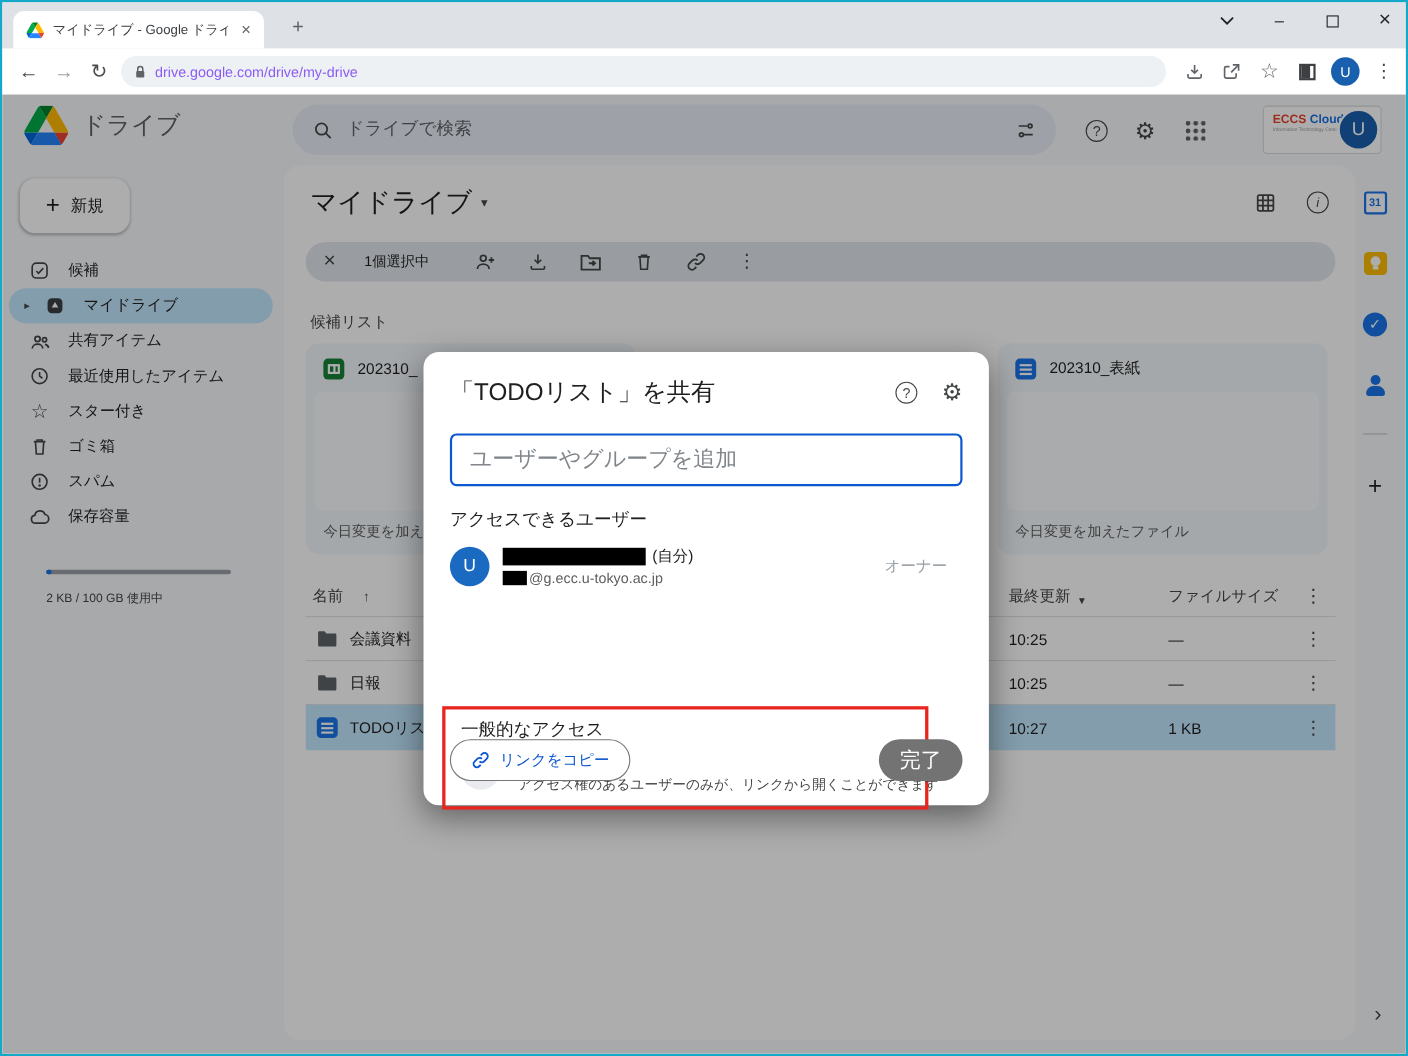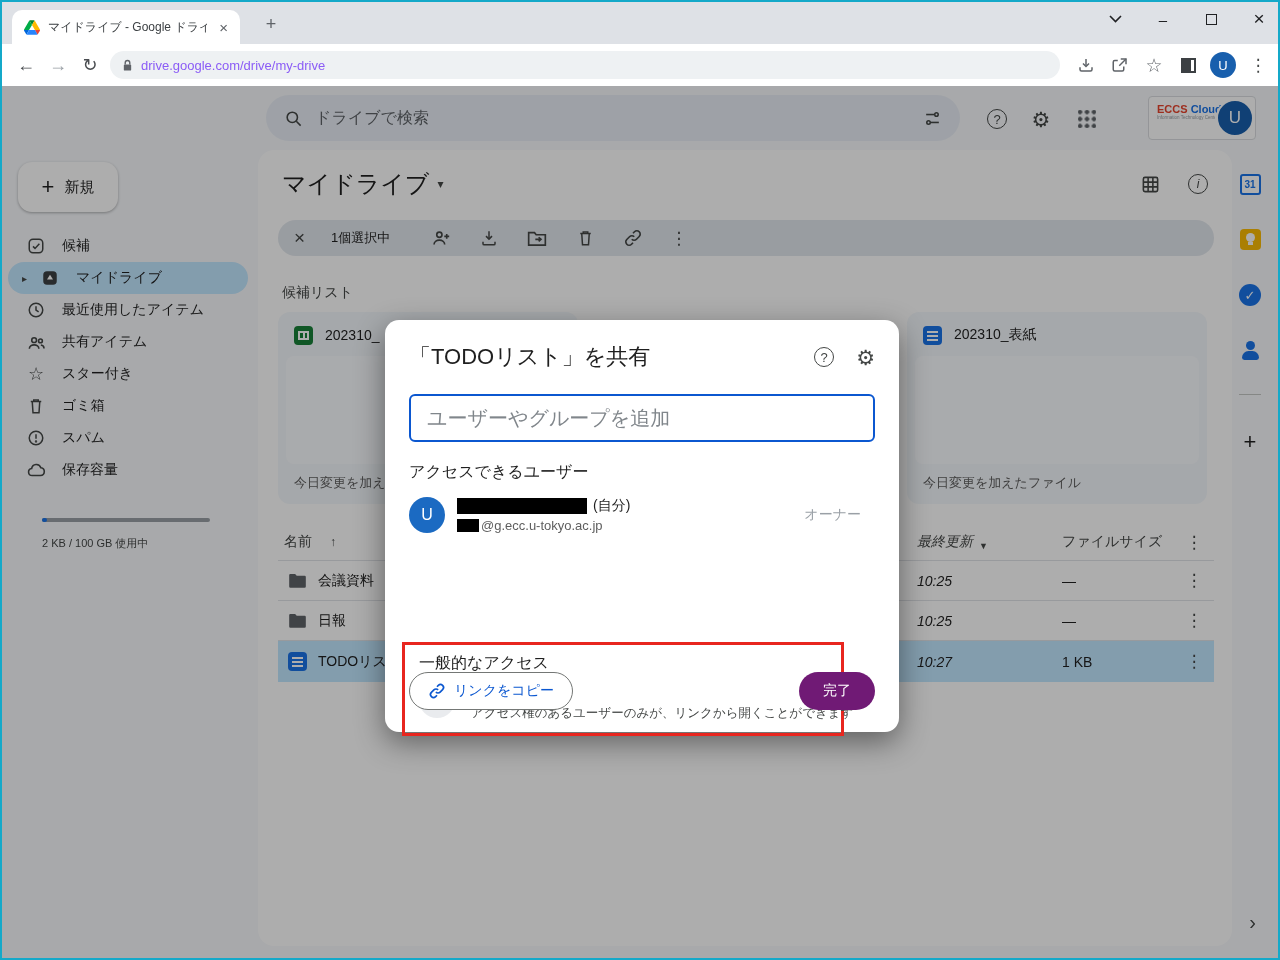--- a/index.html
+++ b/index.html
@@ -79,21 +79,21 @@
   .fi-doc::before { content:""; position:absolute; left:4px; right:4px; top:5px; height:2px; background:#fff; box-shadow:0 4px 0 #fff, 0 8px 0 #fff; }
   .fi-sheet { background:#188038; }
   .fi-sheet::before { content:""; position:absolute; left:4px; right:4px; top:5px; bottom:5px; border:2px solid #fff; }
   .fi-sheet::after { content:""; position:absolute; left:8.5px; top:5px; bottom:5px; width:2px; background:#fff; }
 
   .ftable { position:absolute; left:20px; top:374px; width:936px; }
   .frow { display:flex; align-items:center; height:40px; border-top:1px solid #e0e3e7; font-size:14px; color:#1f1f1f; }
   .frow.header { border-top:none; color:#444746; height:36px; }
   .col-name { flex:1; display:flex; align-items:center; gap:8px; padding-left:6px; }
   .col-name .ficon { width:26px; display:flex; justify-content:center; }
-  .col-mod { width:145px; display:flex; align-items:flex-end; gap:6px;font-style:italic; }
+  .col-mod { width:145px; display:flex; align-items:flex-end; gap:6px; }
   .col-size { width:112px; white-space:nowrap; overflow:hidden; }
   .col-menu { width:40px; text-align:center; }
   .sort-ic { font-size:12px; color:#444746; margin-left:10px; }
   .desc-ic { font-size:9px; color:#444746; }
   .frow.selected { background:#c2e7ff; border-top:1px solid #e0e3e7; height:42px; }
 
   
   .right-rail { position:absolute; right:8px; top:64px; width:40px; height:794px; display:flex; flex-direction:column; align-items:center; padding-top:24px; gap:34px; }
   .rail-div { width:22px; height:1px; background:#c4c7c5; }
   .rail-plus { font-size:22px; color:#1f1f1f; }
@@ -126,21 +126,21 @@
   .owner-role { font-size:14px; color:#9aa0a6; padding-right:14px; }
   .general-box { position:absolute; left:17px; top:322px; width:442px; height:94px; border:3px solid #e8261f; padding:8px 12px 0 14px; }
   .ga-row { display:flex; margin-top:8px; }
   .lock-circle { width:36px; height:36px; border-radius:50%; background:#e9ebee; display:flex; align-items:center; justify-content:center; flex:0 0 auto; }
   .ga-info { margin-left:16px; }
   .ga-level { font-size:14px; color:#1f1f1f; display:flex; align-items:center; gap:10px; }
   .ga-caret { font-size:10px; color:#444746; }
   .ga-desc { font-size:12.5px; color:#444746; margin-top:5px; white-space:nowrap; }
   .dlg-footer { position:absolute; left:24px; right:24px; bottom:22px; display:flex; align-items:center; }
   .copylink-btn { height:38px; border:1px solid #747775; border-radius:19px; background:#fff; display:flex; align-items:center; gap:8px; padding:0 18px; font-size:14px; color:#0b57d0; font-family:inherit; }
-  .done-btn { margin-left:auto; height:38px; width:76px; border:none; border-radius:19px; background:#701a75; color:#fff; font-size:14px; font-family:inherit; }
+  .done-btn { margin-left:auto; height:38px; width:76px; border:none; border-radius:19px; background:#737373; color:#fff; font-size:19px; font-family:inherit; }
   svg { display:block; }
 </style>
 </head>
 <body>
 
 <div class="screen">
 
   <div class="tabstrip">
     <div class="tab">
       <span>
@@ -204,20 +204,33 @@
           <span class="sidepanel-ic"></span>
         </span>
       <span class="tb-avatar">U</span>
       <span class="tb-ic more-vert" style="margin-right:6px;">⋮</span>
     </div>
   </div>
 
   <div class="page">
 
     <div class="drive-header">
+      <div class="brand">
+        <span>
+          <svg width="40" height="36" viewBox="0 0 87.3 78">
+            <path fill="#0066da" d="m6.6 66.85 3.85 6.65c.8 1.4 1.95 2.5 3.3 3.3l13.75-23.8h-27.5c0 1.55.4 3.1 1.2 4.5z"></path>
+            <path fill="#00ac47" d="m43.65 25-13.75-23.8c-1.35.8-2.5 1.9-3.3 3.3l-25.4 44a9.06 9.06 0 0 0-1.2 4.5h27.5z"></path>
+            <path fill="#ea4335" d="m73.55 76.8c1.35-.8 2.5-1.9 3.3-3.3l1.6-2.75 7.65-13.25c.8-1.4 1.2-2.95 1.2-4.5h-27.5l5.85 11.5z"></path>
+            <path fill="#00832d" d="m43.65 25 13.75-23.8c-1.35-.8-2.9-1.2-4.5-1.2h-18.5c-1.6 0-3.15.45-4.5 1.2z"></path>
+            <path fill="#2684fc" d="m59.8 53.3h-32.3l-13.75 23.8c1.35.8 2.9 1.2 4.5 1.2h50.8c1.6 0 3.15-.45 4.5-1.2z"></path>
+            <path fill="#ffba00" d="m73.4 26.5-12.7-22c-.8-1.4-1.95-2.5-3.3-3.3l-13.75 23.8 16.15 27.95h27.45c0-1.55-.4-3.1-1.2-4.5z"></path>
+          </svg>
+        </span>
+        <span class="brand-text">ドライブ</span>
+      </div>
       <div class="searchbar">
         <span>
           <svg width="19" height="19" viewBox="0 0 24 24" fill="none" stroke="#444746" stroke-width="2">
               <circle cx="10.5" cy="10.5" r="6.5"></circle>
               <path d="M15.5 15.5 21 21"></path>
             </svg>
         </span>
         <input type="text" placeholder="ドライブで検索" style="">
         <span>
           <svg width="19" height="19" viewBox="0 0 24 24" fill="none" stroke="#444746" stroke-width="2">
@@ -268,37 +281,37 @@
           <span class="nico">
             <svg width="18" height="18" viewBox="0 0 24 24">
                 <rect x="3" y="3" width="18" height="18" rx="5" fill="#3c4043"></rect>
                 <path d="M12 7.5 8 14h8z" fill="#fff"></path>
               </svg>
           </span>
           <span>マイドライブ</span>
         </div>
         <div class="nav-item">
           <span class="nico">
-            <svg width="18" height="18" viewBox="0 0 24 24" fill="none" stroke="#444746" stroke-width="2">
-                <circle cx="12" cy="12" r="9"></circle>
-                <path d="M12 7v5l3.5 2.5"></path>
-              </svg>
-          </span>
-          <span>最近使用したアイテム</span>
-        </div>
-        <div class="nav-item">
-          <span class="nico">
             <svg width="19" height="17" viewBox="0 0 24 20" fill="none" stroke="#444746" stroke-width="2">
                 <circle cx="9" cy="7" r="3"></circle>
                 <path d="M3 18c0-3 2.7-5 6-5s6 2 6 5"></path>
                 <circle cx="17" cy="8" r="2.4"></circle>
                 <path d="M17.5 13.2c2.4.4 4 2 4 4.3"></path>
               </svg>
           </span>
           <span>共有アイテム</span>
+        </div>
+        <div class="nav-item">
+          <span class="nico">
+            <svg width="18" height="18" viewBox="0 0 24 24" fill="none" stroke="#444746" stroke-width="2">
+                <circle cx="12" cy="12" r="9"></circle>
+                <path d="M12 7v5l3.5 2.5"></path>
+              </svg>
+          </span>
+          <span>最近使用したアイテム</span>
         </div>
         <div class="nav-item">
           <span class="nico" style="font-size:18px;">☆</span>
           <span>スター付き</span>
         </div>
         <div class="nav-item">
           <span class="nico">
             <svg width="16" height="18" viewBox="0 0 20 24" fill="none" stroke="#444746" stroke-width="2">
                 <path d="M3 6h14"></path>
                 <path d="M7 6V4h6v2"></path>

